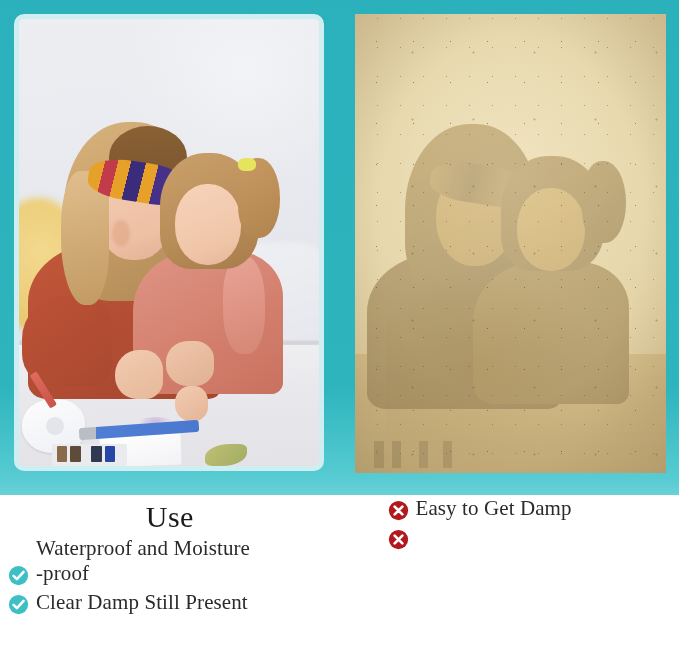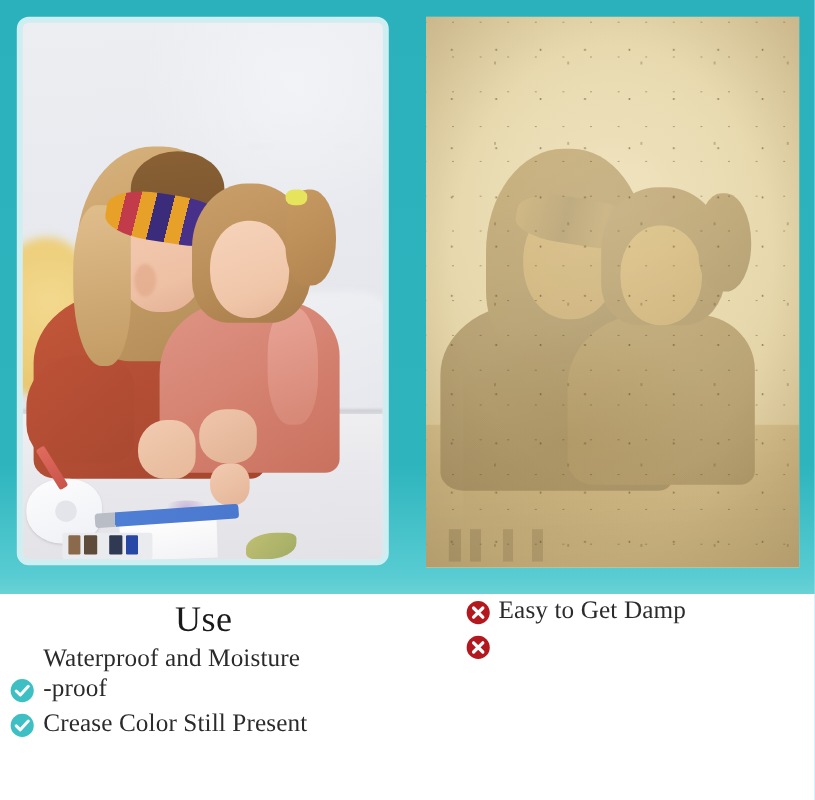--- a/index.html
+++ b/index.html
@@ -460,21 +460,21 @@
           </span>
           <span class="bullet-text"><span>Waterproof and Moisture</span><br><span>-proof</span></span>
         </li>
         <li class="bullet">
           <span class="bullet-icon">
             <svg viewBox="0 0 24 24" width="21" height="21" aria-hidden="true">
               <circle cx="12" cy="12" r="11" fill="#3ebfc4"></circle>
               <path d="M6.3 12.4 L10.2 16.2 L17.8 7.9" fill="none" stroke="#ffffff" stroke-width="2.9" stroke-linecap="round" stroke-linejoin="round"></path>
             </svg>
           </span>
-          <span class="bullet-text">Crease Color Still Present</span>
+          <span class="bullet-text">Clear Damp Still Present</span>
         </li>
       </ul>
     </div>
 
     <div class="col col-notuse">
       <ul class="bullets">
         <li class="bullet">
           <span class="bullet-icon">
             <svg viewBox="0 0 24 24" width="21" height="21" aria-hidden="true">
               <circle cx="12" cy="12" r="11" fill="#b3181f"></circle>

